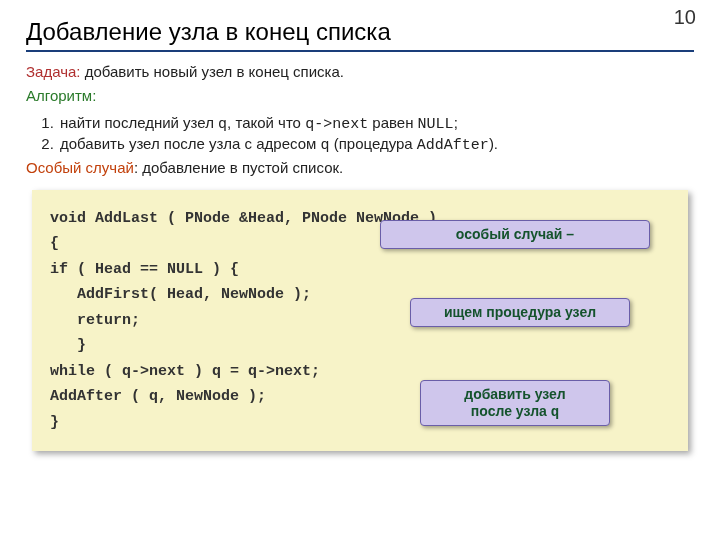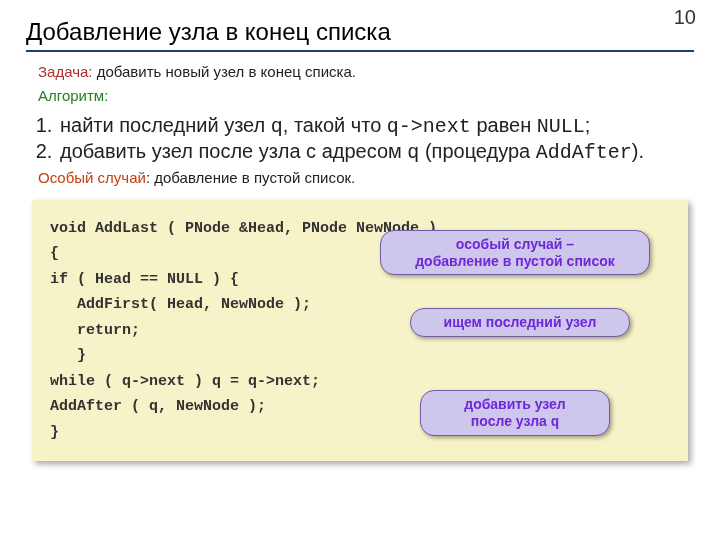--- a/index.html
+++ b/index.html
@@ -1,28 +1,28 @@
 <!DOCTYPE html>
 <html><head>
 <meta charset="utf-8">
 <style>
 html,body{margin:0;padding:0}
 body{width:720px;height:540px;background:#fff;font-family:Arial,Helvetica,sans-serif;color:#222;position:relative}
 .page-num{position:absolute;top:6px;right:24px;font-size:20px;color:#333}
 .slide{padding:18px 26px 0 26px}
 h1{font-size:24px;font-weight:400;color:#000000;margin:0 0 4px 0}
 .rule{height:2px;background:#1a3e7a;margin:2px 0 10px 0}
-p{margin:4px 12px;font-size:15px;line-height:1.35}
+p{margin:4px 0;font-size:15px;line-height:1.35}
 .task-label{color:#b03030}.algo-label{color:#2a7a2a}.special-label{color:#c2410c}
 .mono{font-family:"Courier New",monospace}
-ol{margin:7px 0 4px 10px;padding-left:22px;font-size:20px}
+ol{margin:7px 0 4px 10px;padding-left:22px;font-size:15px}
 ol li{margin:2px 0;padding-left:2px}
 .codeblock{margin:12px 6px 0 6px;background:#f7f3c8;position:relative;font-family:"Courier New",monospace;font-size:15px;font-weight:700;color:#333;padding:16px 18px 16px 18px;box-shadow:3px 3px 6px rgba(0,0,0,.35);line-height:1.7}
 .cl{white-space:pre}
-.callout{position:absolute;background:#cfc6ec;border:1px solid #6a5ea8;border-radius:14px;padding:5px 14px;font-family:Arial,sans-serif;font-weight:700;font-size:14px;text-align:center;color:#6d28d9;box-shadow:2px 2px 4px rgba(0,0,0,.35);line-height:1.2}
+.callout{position:absolute;background:#cfc6ec;border:1px solid #6a5ea8;border-radius:4px;padding:5px 14px;font-family:Arial,sans-serif;font-weight:700;font-size:14px;text-align:center;color:#14532d;box-shadow:2px 2px 4px rgba(0,0,0,.35);line-height:1.2}
 .callout .m{font-family:"Courier New",monospace}
 .c1{right:38px;top:30px;width:240px}
 .c2{right:58px;top:108px;width:190px}
 .c3{right:78px;top:190px;width:160px}
 </style>
 </head>
 <body>
 
 <div class="page-num">10</div>
 
@@ -57,23 +57,22 @@
     <div class="cl">if ( Head == NULL ) {</div>
     <div class="cl">   AddFirst( Head, NewNode );</div>
     <div class="cl">   return;</div>
     <div class="cl">   }</div>
     <div class="cl">while ( q-&gt;next ) q = q-&gt;next;</div>
     <div class="cl">AddAfter ( q, NewNode );</div>
     <div class="cl">}</div>
 
     <div class="callout c1">
       <span>особый случай –</span><br>
-      <span>добавление в пустой список</span>
     </div>
     <div class="callout c2">
-      <span>ищем последний узел</span>
+      <span>ищем процедура узел</span>
     </div>
     <div class="callout c3">
       <span>добавить узел</span><br>
       <span>после узла </span><span class="m">q</span>
     </div>
   </div>
 </div>
 
 </body></html>

